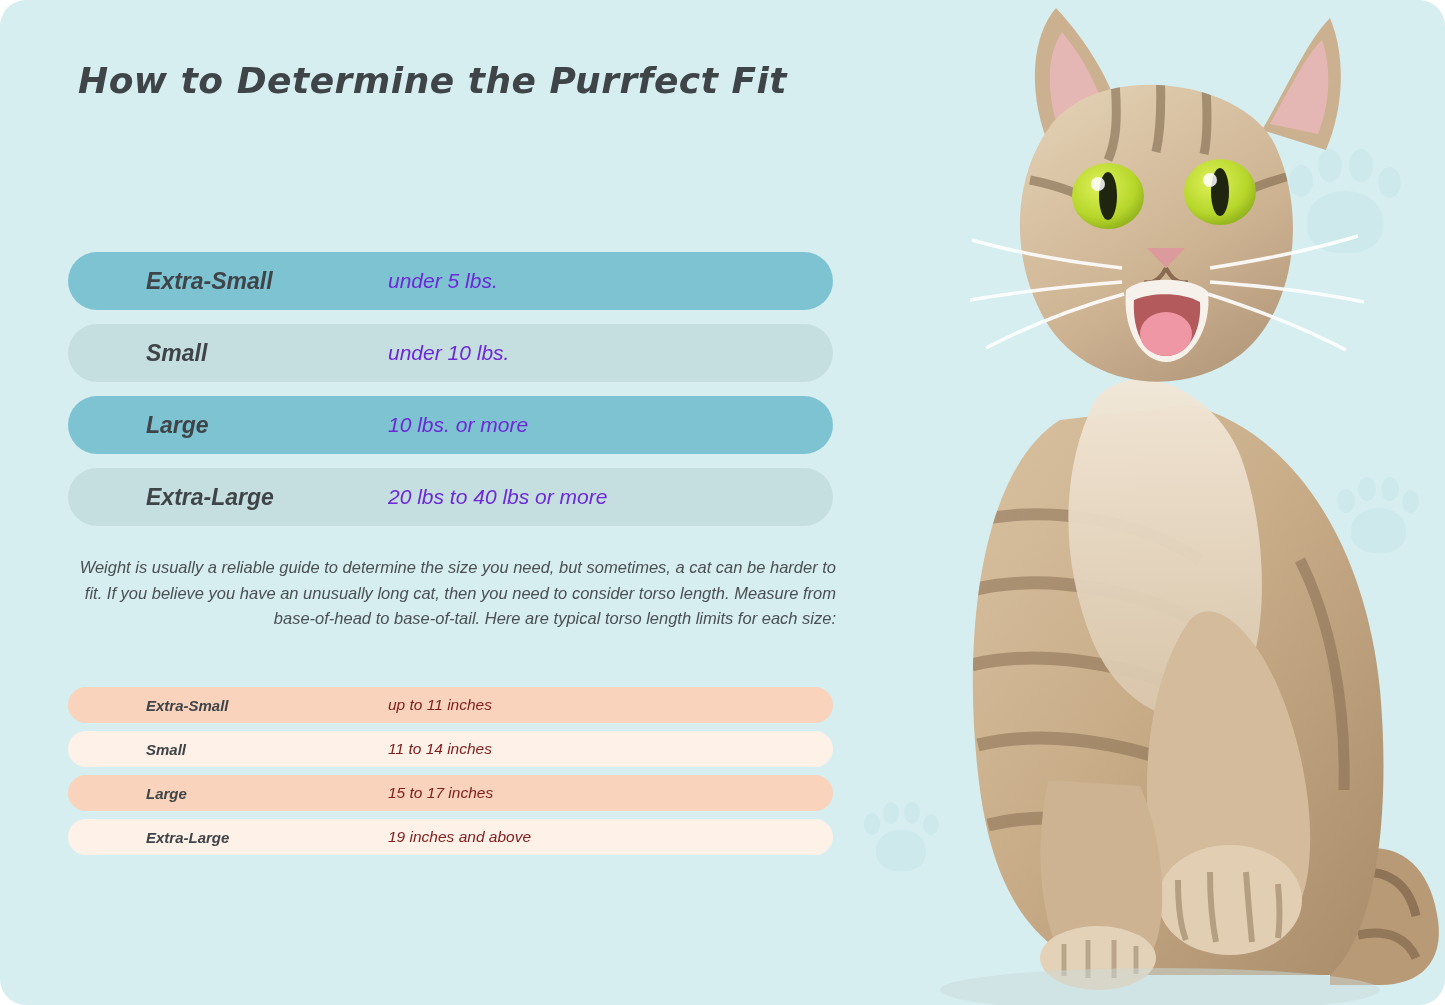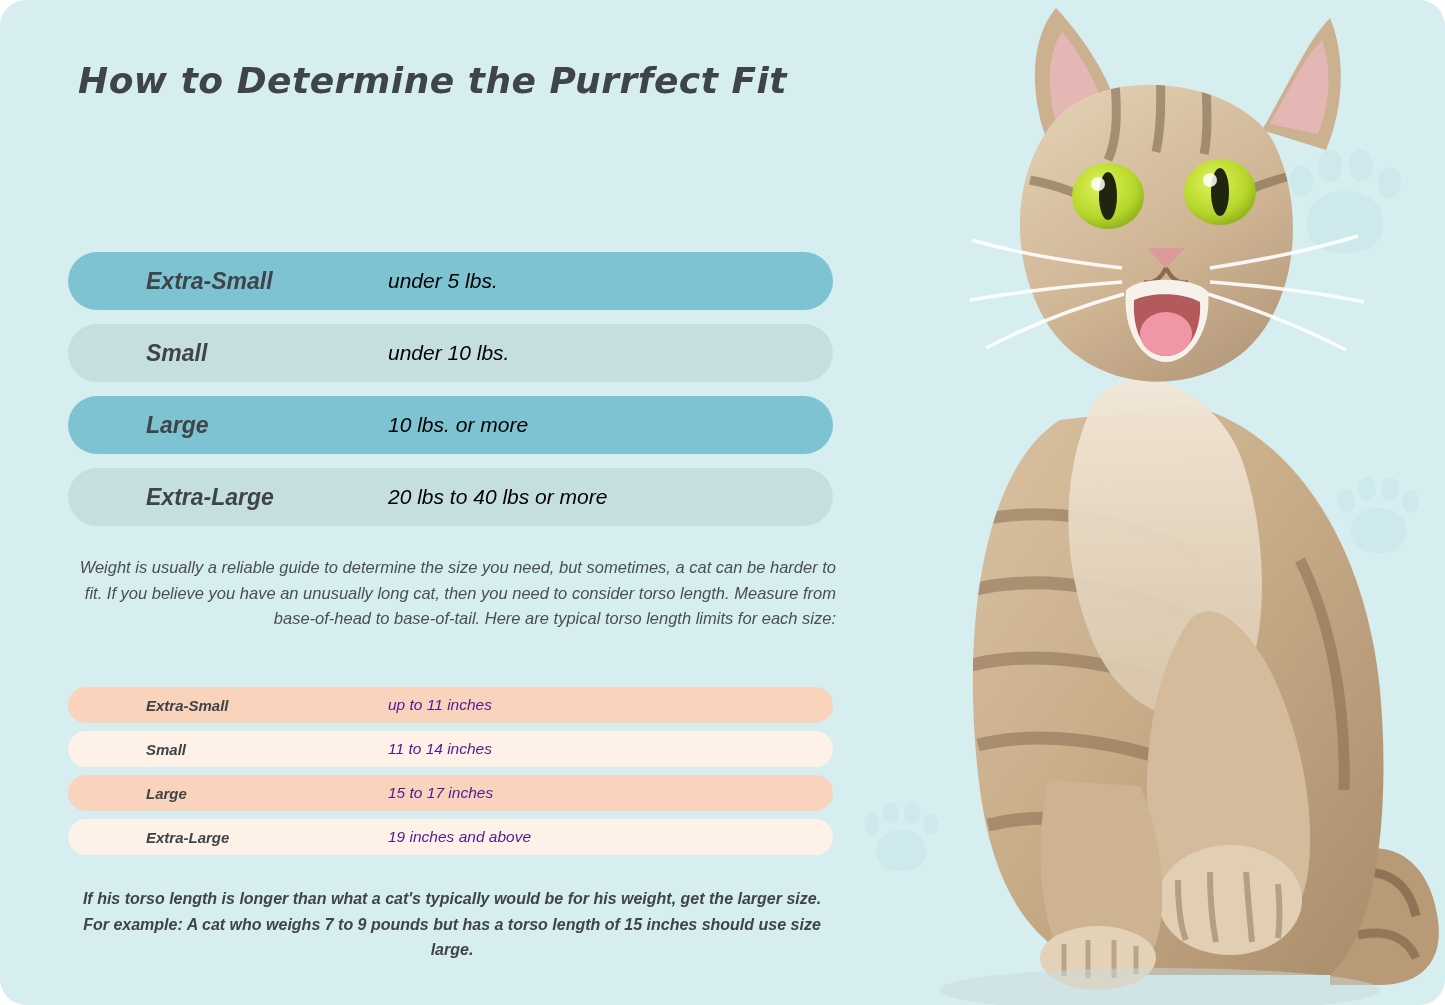--- a/index.html
+++ b/index.html
@@ -96,21 +96,21 @@
   .w-label {
     width: 320px;
     padding-left: 78px;
     box-sizing: border-box;
     font-size: 23px;
     font-weight: bold;
     color: #3f4448;
   }
   .w-value {
     font-size: 21px;
-    color: #000000;
+    color: #6d28d9;
   }
 
   .midtext {
     position: absolute;
     left: 68px;
     top: 555px;
     width: 768px;
     text-align: right;
     font-size: 16.5px;
     line-height: 1.55;
@@ -135,21 +135,21 @@
   .t-label {
     width: 320px;
     padding-left: 78px;
     box-sizing: border-box;
     font-size: 15px;
     font-weight: bold;
     color: #3f4448;
   }
   .t-value {
     font-size: 15.5px;
-    color: #4c1d95;
+    color: #7f1d1d;
   }
 
   .footnote {
     position: absolute;
     left: 68px;
     top: 886px;
     width: 768px;
     text-align: center;
     font-size: 16px;
     font-weight: bold;
@@ -333,16 +333,15 @@
       <div class="t-row alt-a">
         <div class="t-label">Large</div>
         <div class="t-value">15 to 17 inches</div>
       </div>
       <div class="t-row alt-b">
         <div class="t-label">Extra-Large</div>
         <div class="t-value">19 inches and above</div>
       </div>
     </div>
 
-    <div class="footnote">If his torso length is longer than what a cat's typically would be for his weight, get the larger size. For example: A cat who weighs 7 to 9 pounds but has a torso length of 15 inches should use size large.</div>
 
   </div>
 </div>
 
 </body></html>

